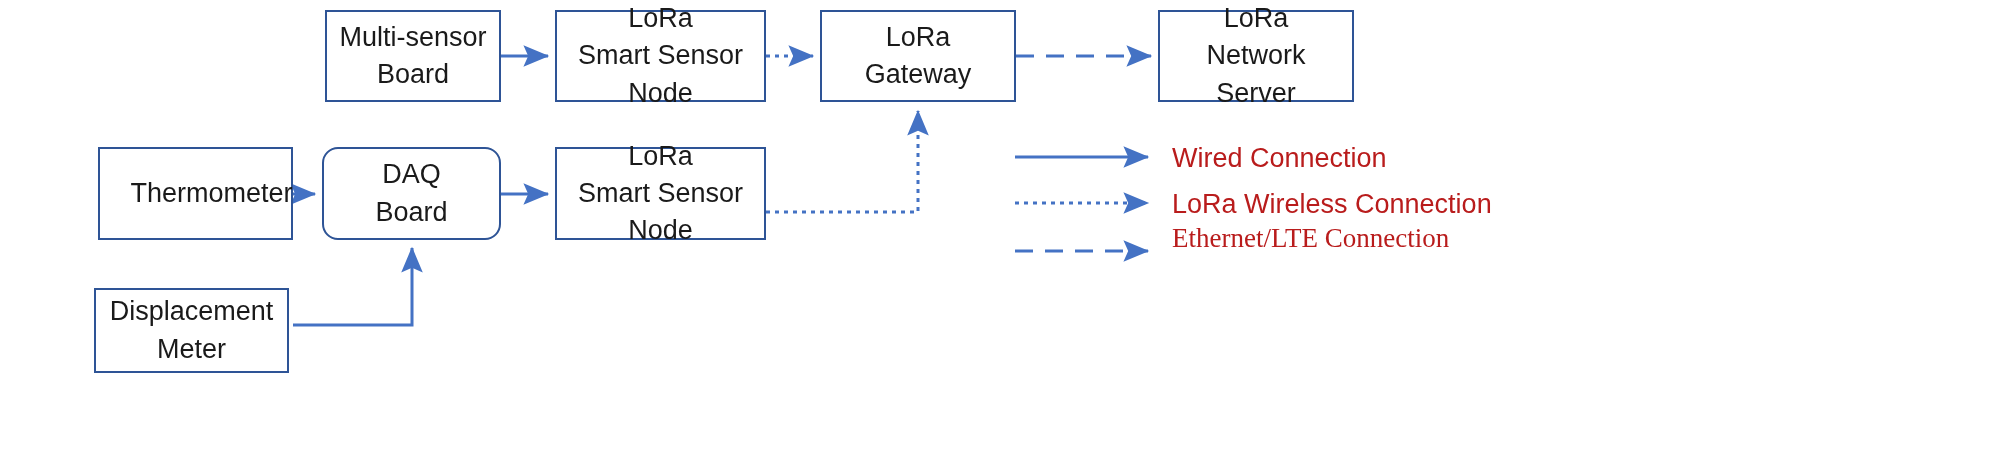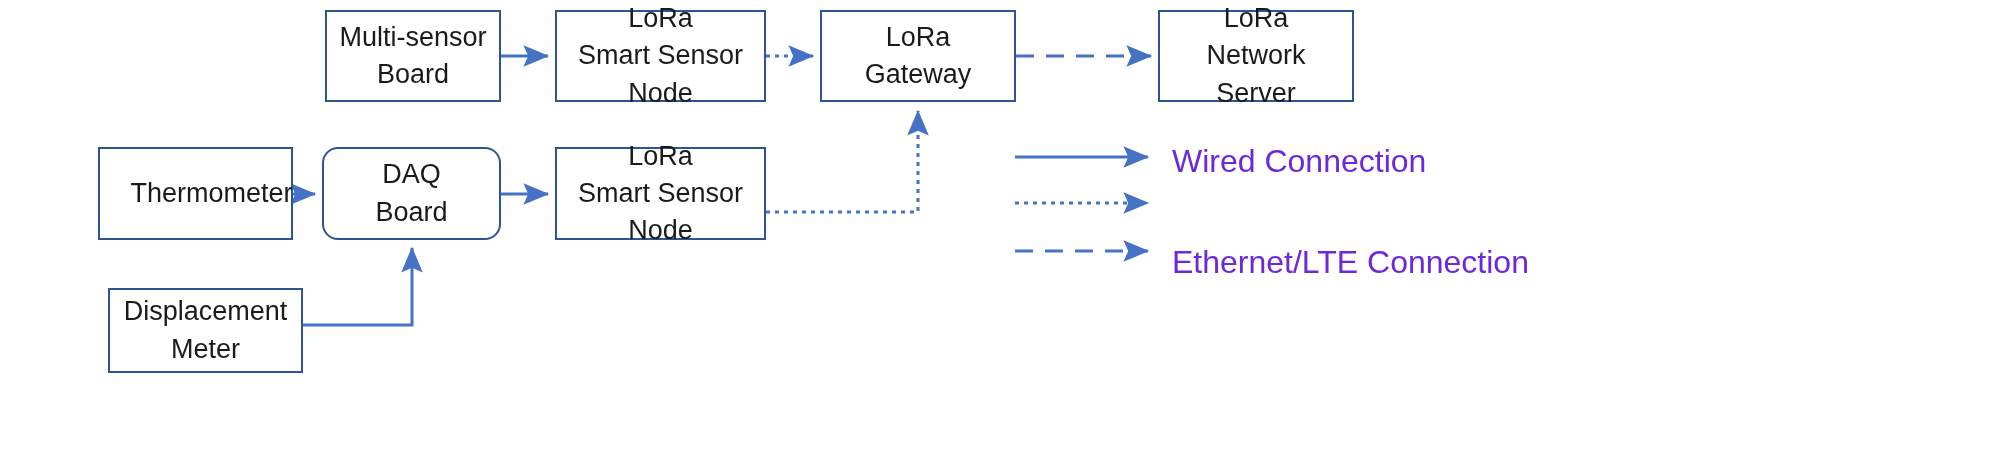--- a/index.html
+++ b/index.html
@@ -36,22 +36,22 @@
   svg.edges {
     position: absolute;
     left: 0;
     top: 0;
     width: 2008px;
     height: 476px;
     pointer-events: none;
   }
   .legend-label {
     position: absolute;
-    font-size: 32px;
-    color: #6d28d9;
+    font-size: 27px;
+    color: #b91c1c;
     white-space: nowrap;
     line-height: 1;
   }
 </style>
 </head>
 <body>
 
 <div id="canvas">
 
   <svg class="edges" viewBox="0 0 2008 476" xmlns="http://www.w3.org/2000/svg">
@@ -116,21 +116,22 @@
 
   <div class="node" style="left:98px; top:147px; width:195px; height:93px;padding-left:36px;">Thermometer</div>
 
   <div class="node" style="left:322px; top:147px; width:179px; height:93px;border-radius:16px;">DAQ
 Board</div>
 
   <div class="node" style="left:555px; top:147px; width:211px; height:93px;">LoRa
 Smart Sensor
 Node</div>
 
-  <div class="node" style="left:108px; top:288px; width:195px; height:85px;">Displacement
+  <div class="node" style="left:94px; top:288px; width:195px; height:85px;">Displacement
 Meter</div>
 
   <div class="legend-label" style="left:1172px; top:145px;">Wired Connection</div>
 
+  <div class="legend-label" style="left:1172px; top:191px;">LoRa Wireless Connection</div>
 
-  <div class="legend-label" style="left:1172px; top:246px;">Ethernet/LTE Connection</div>
+  <div class="legend-label" style="left:1172px; top:225px;font-family:Liberation Serif, serif;">Ethernet/LTE Connection</div>
 
 </div>
 
 </body></html>

